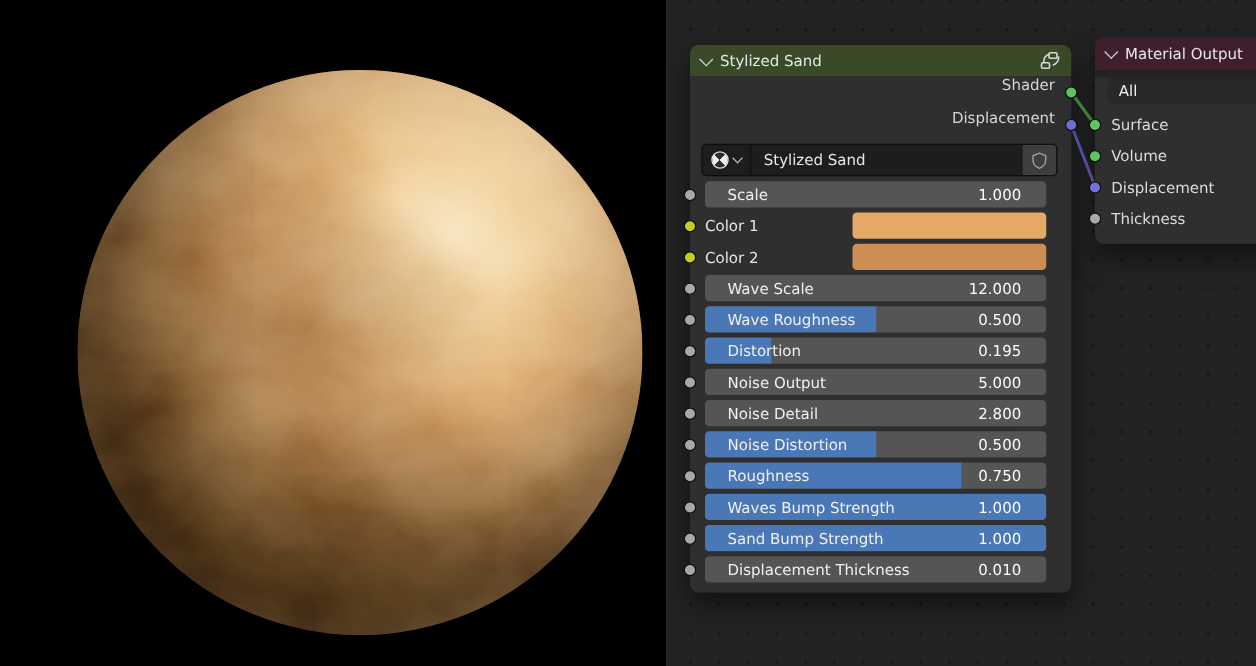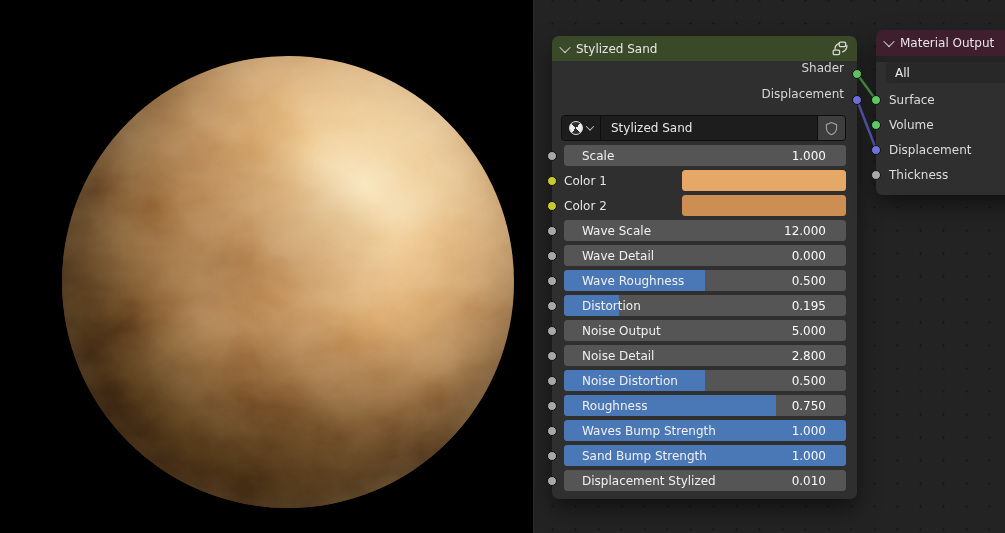--- a/index.html
+++ b/index.html
@@ -57,21 +57,21 @@
   .matball{width:14px;height:14px;border-radius:50%;box-sizing:border-box;border:1.4px solid #dedede;
     background:conic-gradient(from 45deg,#ececec 0 90deg,#2e2e2e 90deg 180deg,#ececec 180deg 270deg,#2e2e2e 270deg 360deg);}
   .chevsm{width:5px;height:5px;border-right:1.4px solid #bdbdbd;border-bottom:1.4px solid #bdbdbd;
           transform:rotate(45deg) translate(-1px,-1px);}
   .namefield{flex:1;display:flex;align-items:center;padding-left:10px;color:#e8e8e8;background:#1d1d1d;
              border-left:1px solid #0e0e0e;}
   .shieldbtn{width:27px;display:flex;align-items:center;justify-content:center;background:#3e3e3e;
              border-left:1px solid #0e0e0e;}
 
   
-  .prow{position:relative;height:21px;margin:4px 11px 0 12px;}
+  .prow{position:relative;height:21px;margin:4px 20px 0 12px;}
   .pfield{position:relative;height:100%;background:#555;border-radius:3.5px;overflow:hidden;
           display:flex;align-items:center;}
   .pfill{position:absolute;left:0;top:0;bottom:0;}
   .plabel{position:relative;padding-left:18px;color:#f0f0f0;z-index:1;}
   .pvalue{position:relative;margin-left:auto;padding-right:20px;color:#fafafa;z-index:1;}
   .clabel{position:absolute;left:0;top:50%;transform:translateY(-50%);color:#e5e5e5;}
   .swatch{position:absolute;left:118px;right:0;top:0;bottom:0;border-radius:3.5px;}
 
   
   .dropdown{height:21px;margin:6px 8px 4px 10px;background:#282828;border-radius:4px;display:flex;
@@ -162,27 +162,20 @@
             <div class="prow">
               <span class="socket in" style="background: rgb(168, 168, 168);"></span>
               <div class="pfield">
                 <span class="plabel">Wave Scale</span>
                 <span class="pvalue">12.000</span>
               </div>
             </div>
             <div class="prow">
               <span class="socket in" style="background: rgb(168, 168, 168);"></span>
               <div class="pfield">
-                <span class="plabel">Wave Detail</span>
-                <span class="pvalue">0.000</span>
-              </div>
-            </div>
-            <div class="prow">
-              <span class="socket in" style="background: rgb(168, 168, 168);"></span>
-              <div class="pfield">
                 <div class="pfill" style="width: 50%; background: rgb(74, 119, 181);"></div>
                 <span class="plabel">Wave Roughness</span>
                 <span class="pvalue">0.500</span>
               </div>
             </div>
             <div class="prow">
               <span class="socket in" style="background: rgb(168, 168, 168);"></span>
               <div class="pfield">
                 <div class="pfill" style="width: 19.5%; background: rgb(74, 119, 181);"></div>
                 <span class="plabel">Distortion</span>
@@ -231,21 +224,21 @@
               <span class="socket in" style="background: rgb(168, 168, 168);"></span>
               <div class="pfield">
                 <div class="pfill" style="width: 100%; background: rgb(74, 119, 181);"></div>
                 <span class="plabel">Sand Bump Strength</span>
                 <span class="pvalue">1.000</span>
               </div>
             </div>
             <div class="prow">
               <span class="socket in" style="background: rgb(168, 168, 168);"></span>
               <div class="pfield">
-                <span class="plabel">Displacement Stylized</span>
+                <span class="plabel">Displacement Thickness</span>
                 <span class="pvalue">0.010</span>
               </div>
             </div>
           </div>
       </div>
     </div>
 
     <div class="node node-out">
       <div class="nheader" id="out-header" style="background: rgb(63, 31, 45);">
         <span class="chevicon"></span>

